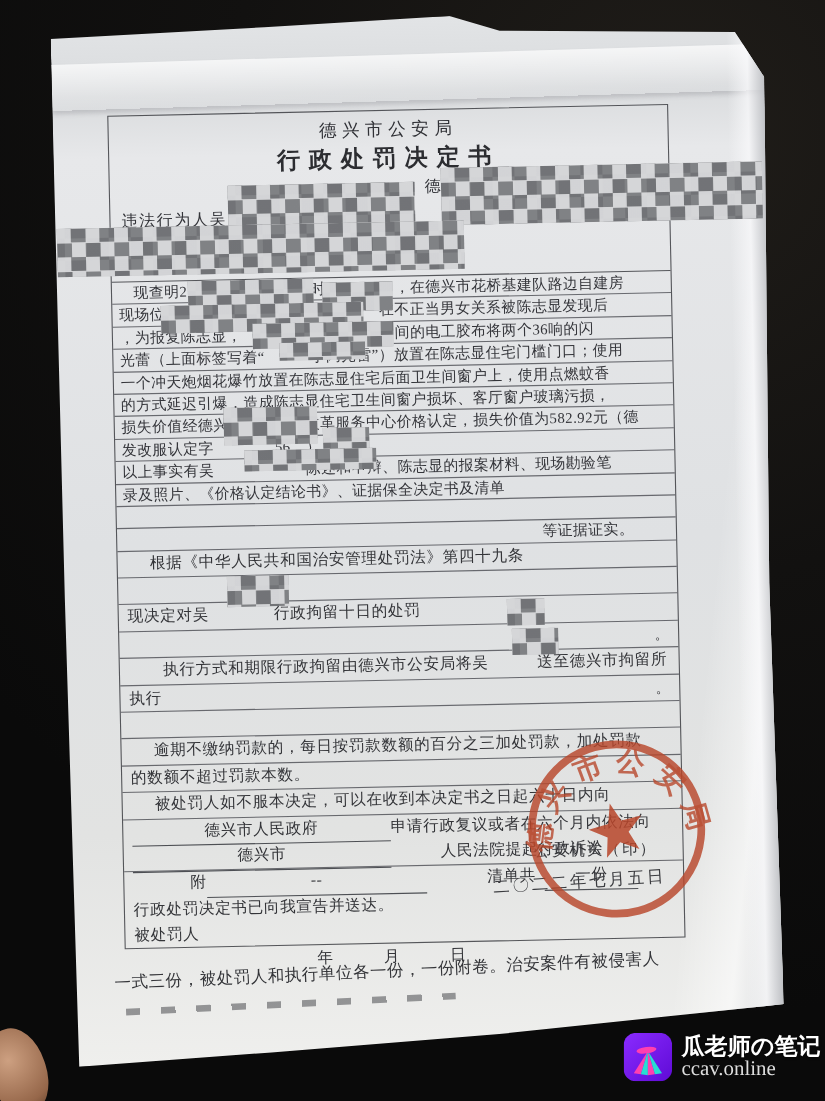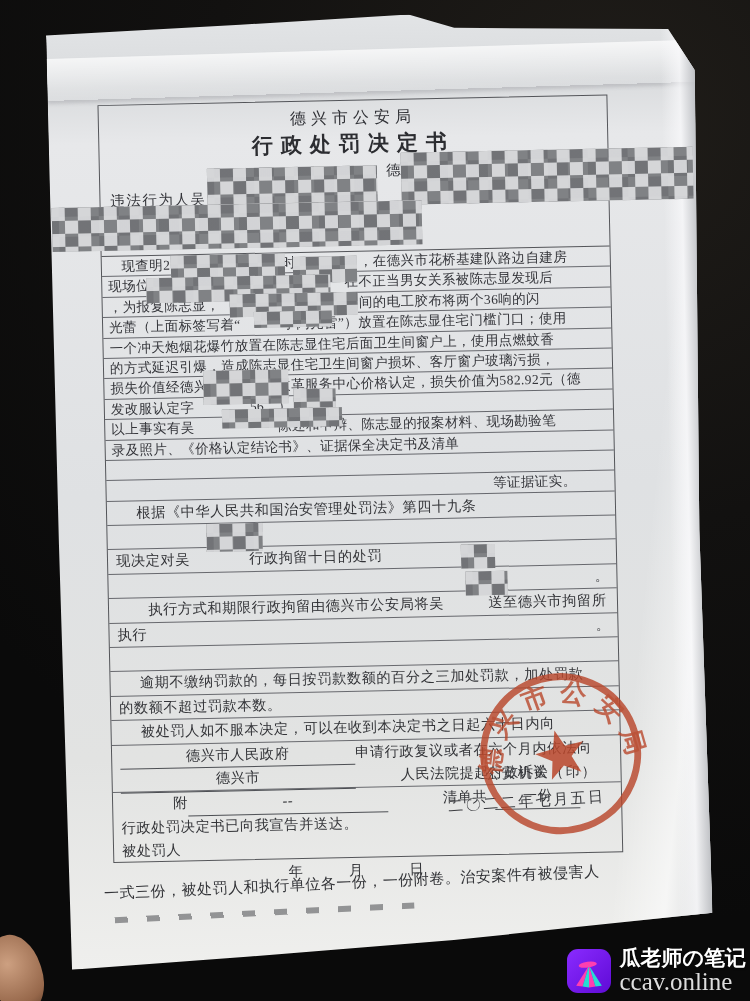--- a/index.html
+++ b/index.html
@@ -55,25 +55,25 @@
   .sealwrap{position:absolute;left:414px;top:656px;z-index:6;transform:rotate(-14deg);opacity:.93;}
   .orgnote{position:absolute;left:424px;top:752px;z-index:2;font-size:14px;letter-spacing:2px;color:#37383c;}
   .sealdate{position:absolute;left:386px;top:780px;z-index:2;font-size:15px;letter-spacing:2.5px;
     color:#3a3b3f;transform:rotate(-2.5deg);}
   .footnote{position:absolute;left:40px;top:856px;width:604px;font-size:15px;letter-spacing:.5px;
     color:#333438;transform:rotate(-1.4deg);z-index:1;}
   .clipped{position:absolute;left:50px;top:892px;width:300px;height:6px;opacity:.55;z-index:1;
     background:repeating-linear-gradient(90deg,#4a4b4f 0 13px, transparent 13px 32px);
     transform:rotate(-1.6deg);}
   
-  .watermark{position:absolute;right:4px;bottom:6px;display:flex;align-items:center;gap:9px;z-index:10;
+  .watermark{position:absolute;right:4px;bottom:18px;display:flex;align-items:center;gap:9px;z-index:10;
     font-family:"DejaVu Sans","Liberation Sans",sans-serif;}
   .wm-text{display:flex;flex-direction:column;line-height:1.05;}
   .wm-title{font-size:21px;font-weight:bold;color:#ffffff;text-shadow:0 1px 2px rgba(0,0,0,.6);}
-  .wm-url{font-size:25px;color:#dedede;font-family:"Liberation Serif",serif;}
+  .wm-url{font-size:19px;color:#dedede;font-family:"Liberation Serif",serif;}
 </style>
 </head>
 <body>
 
 <div class="scene">
   <div class="finger"></div>
 
   <div class="paper">
     <div class="sheen"></div>
     <div class="edgeband"></div>

